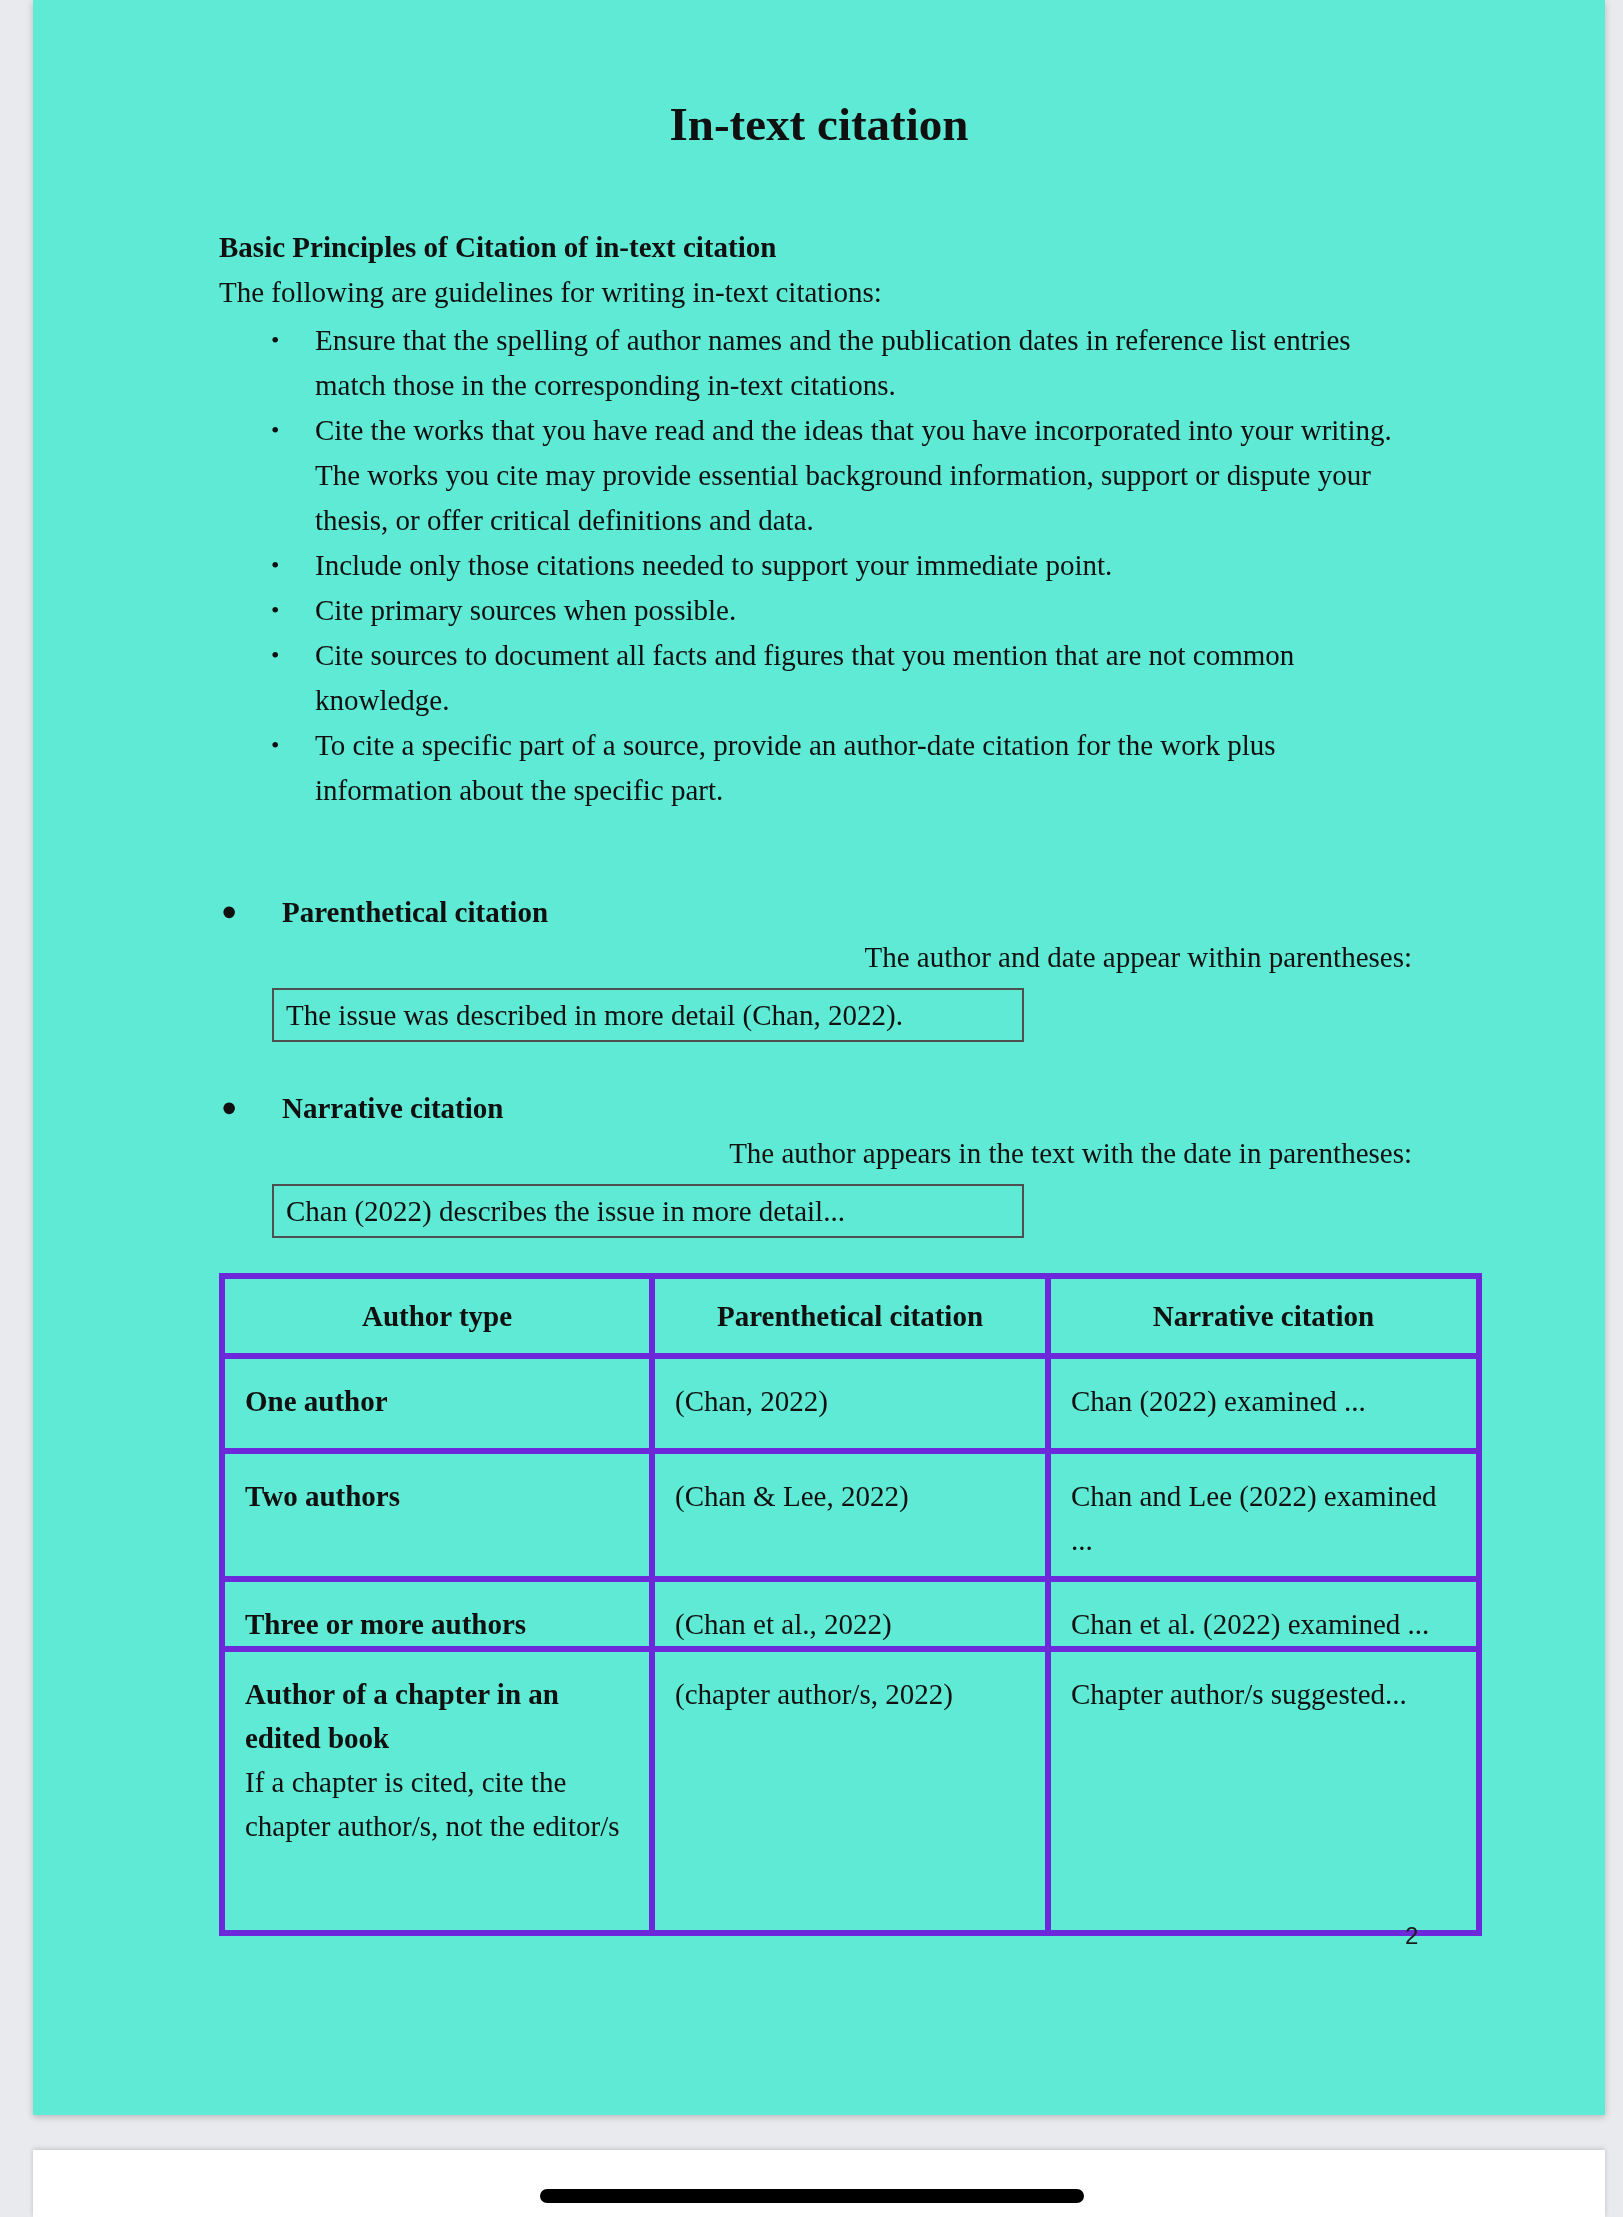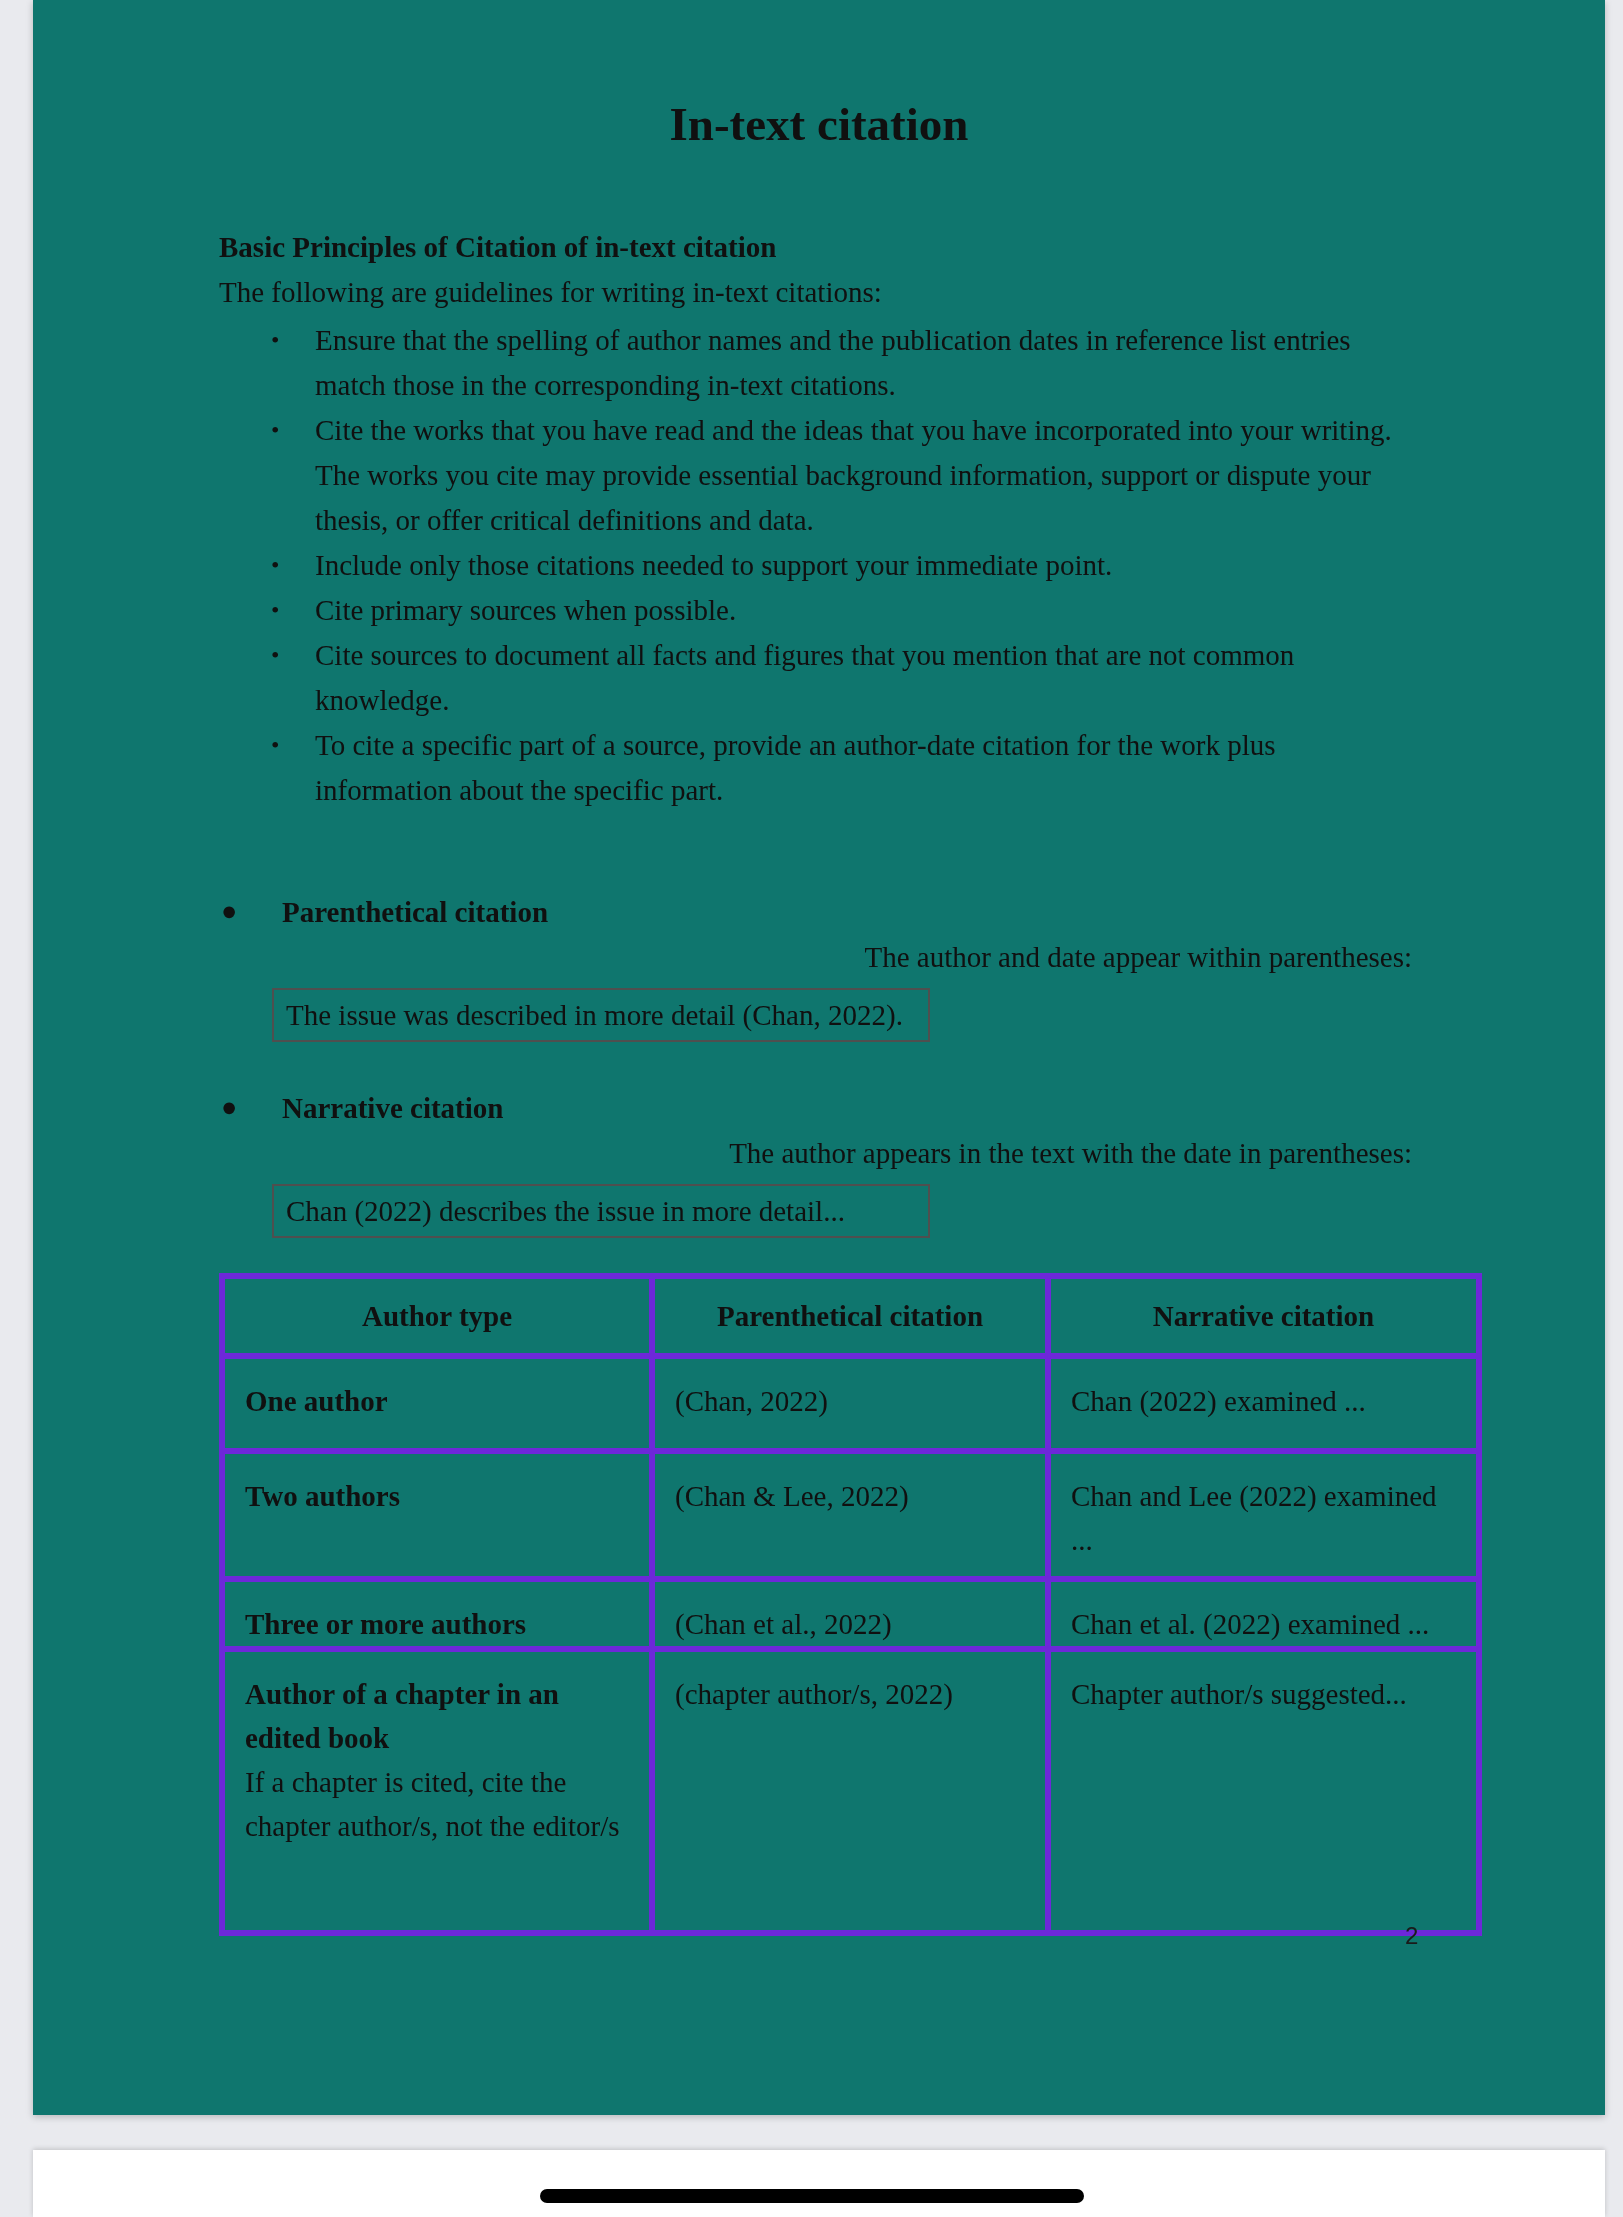--- a/index.html
+++ b/index.html
@@ -7,21 +7,21 @@
   body {
     position:relative;
     background:#e9eaee;
     font-family:"Liberation Serif", serif;
     color:#101010;
     overflow:hidden;
   }
   .page1 {
     position:absolute; left:33px; top:0;
     width:1572px; height:2115px;
-    background:#0f766e;
+    background:#5eead4;
     box-shadow:0 2px 7px rgba(0,0,0,0.22);
   }
   .page2 {
     position:absolute; left:33px; top:2150px;
     width:1572px; height:67px;
     background:#ffffff;
     box-shadow:0 -1px 5px rgba(0,0,0,0.18);
   }
   .home-indicator {
     position:absolute; left:540px; top:2189px;
@@ -48,21 +48,21 @@
     position:absolute; left:186px; width:1193px;
     font-size:29px; line-height:45px;
   }
   .section-parenthetical { top:890px; }
   .section-narrative { top:1086px; }
   .section .header { position:relative; padding-left:63px; font-weight:bold; }
   .section-dot { position:absolute; left:2px; top:-1px; font-size:27px; font-weight:normal; }
   .section .desc { padding-left:63px;text-align:right; }
   .example-box {
     margin-left:53px; margin-top:8px;
-    width:658px; height:54px;
+    width:752px; height:54px;
     border:2px solid #4f4f4f;
     padding-left:12px;
     display:flex; align-items:center;
   }
   table.cite-table {
     position:absolute; left:186px; top:1273px;
     width:1257px;
     border-collapse:collapse; table-layout:fixed;
     font-size:29px;
   }

